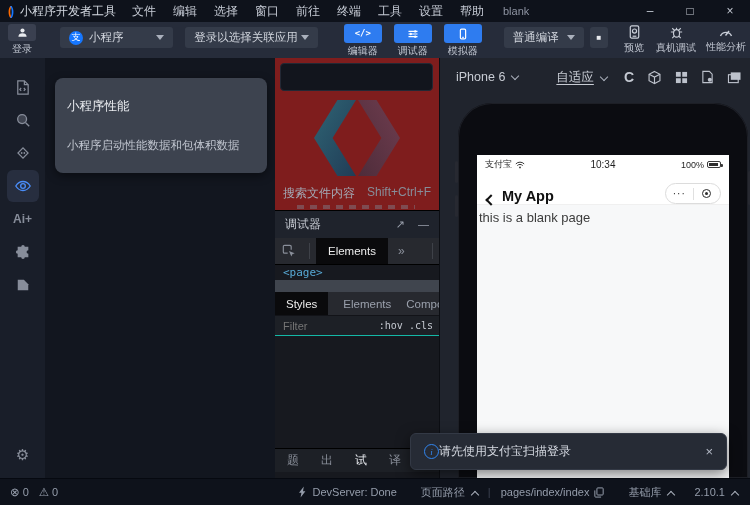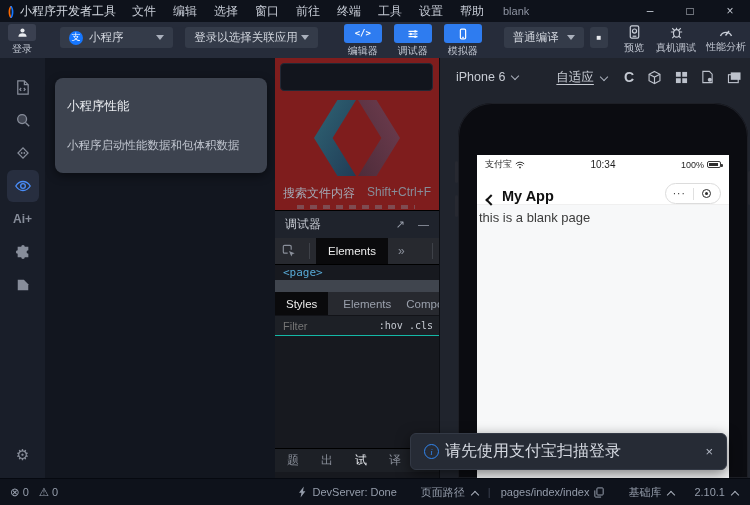--- a/index.html
+++ b/index.html
@@ -112,21 +112,21 @@
   .capsule .cdiv{width:1px;height:12px;background:#e0e0e0}
   .target{width:9px;height:9px;border:1.3px solid #2c2c2c;border-radius:50%;display:flex;align-items:center;justify-content:center}
   .target::after{content:"";width:3px;height:3px;border-radius:50%;background:#2c2c2c}
   .pcontent{flex:1;background:#f7f8f9;font-size:13px;color:#3c3c3c;padding:5px 2px}
 
   
   .toast{position:absolute;left:410px;top:433px;width:317px;height:37px;background:#262b35;border:1px solid #333945;
          border-radius:6px;box-shadow:0 4px 14px rgba(0,0,0,.5);display:flex;align-items:center;z-index:30}
   .info-ic{width:15px;height:15px;border:1.5px solid #3186f0;border-radius:50%;color:#3186f0;font-size:9px;
            display:flex;align-items:center;justify-content:center;margin-left:13px;font-family:"Liberation Serif",serif;font-style:italic}
-  .toast .msg{margin-left:6px;font-size:16px;color:#d6dae2}
+  .toast .msg{margin-left:0;font-size:12px;color:#d6dae2}
   .toast .cls{margin-left:auto;margin-right:13px;color:#b4bac6;font-size:13px}
 
   
   .statusbar{position:absolute;left:0;bottom:0;right:0;height:27px;background:#0e121b;border-top:1px solid #060910;
              display:flex;align-items:center;font-size:11px;color:#959dab;z-index:40}
   .statusbar .lft{display:flex;align-items:center;padding-left:10px;gap:3px;font-size:11px}
   .statusbar .ic{font-size:11.5px;color:#9aa2b0}
   .statusbar .rgt{margin-left:auto;display:flex;align-items:center;padding-right:12px}
   .sdiv{color:#3c4352;margin:0 10px}
   .ssp{margin-left:24px}

